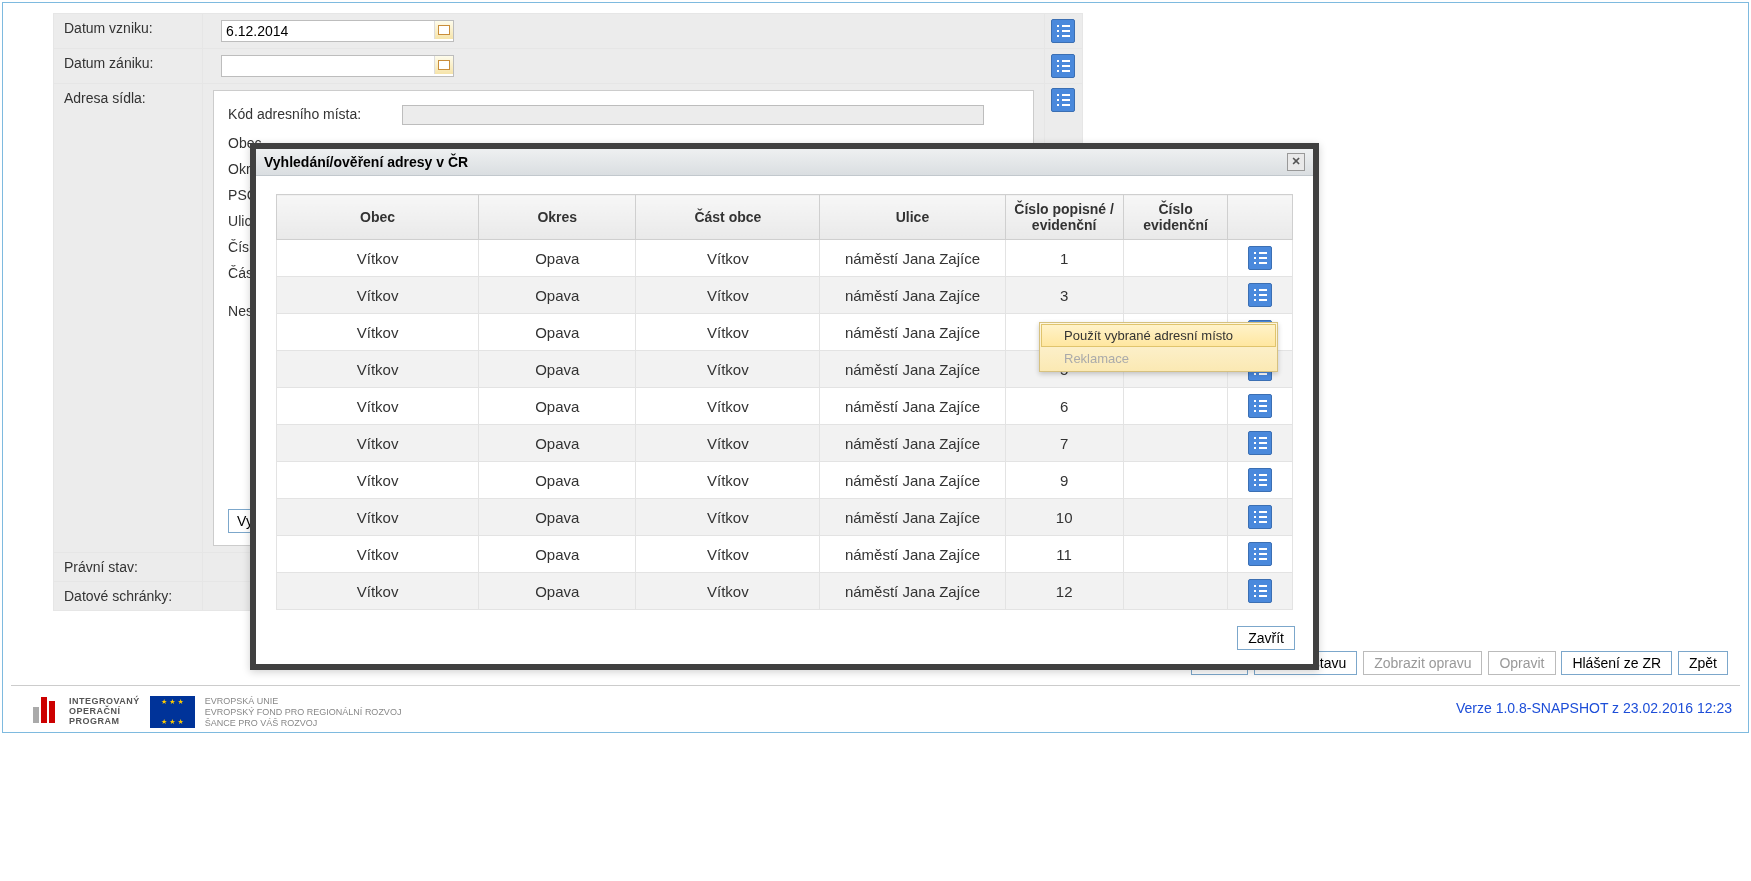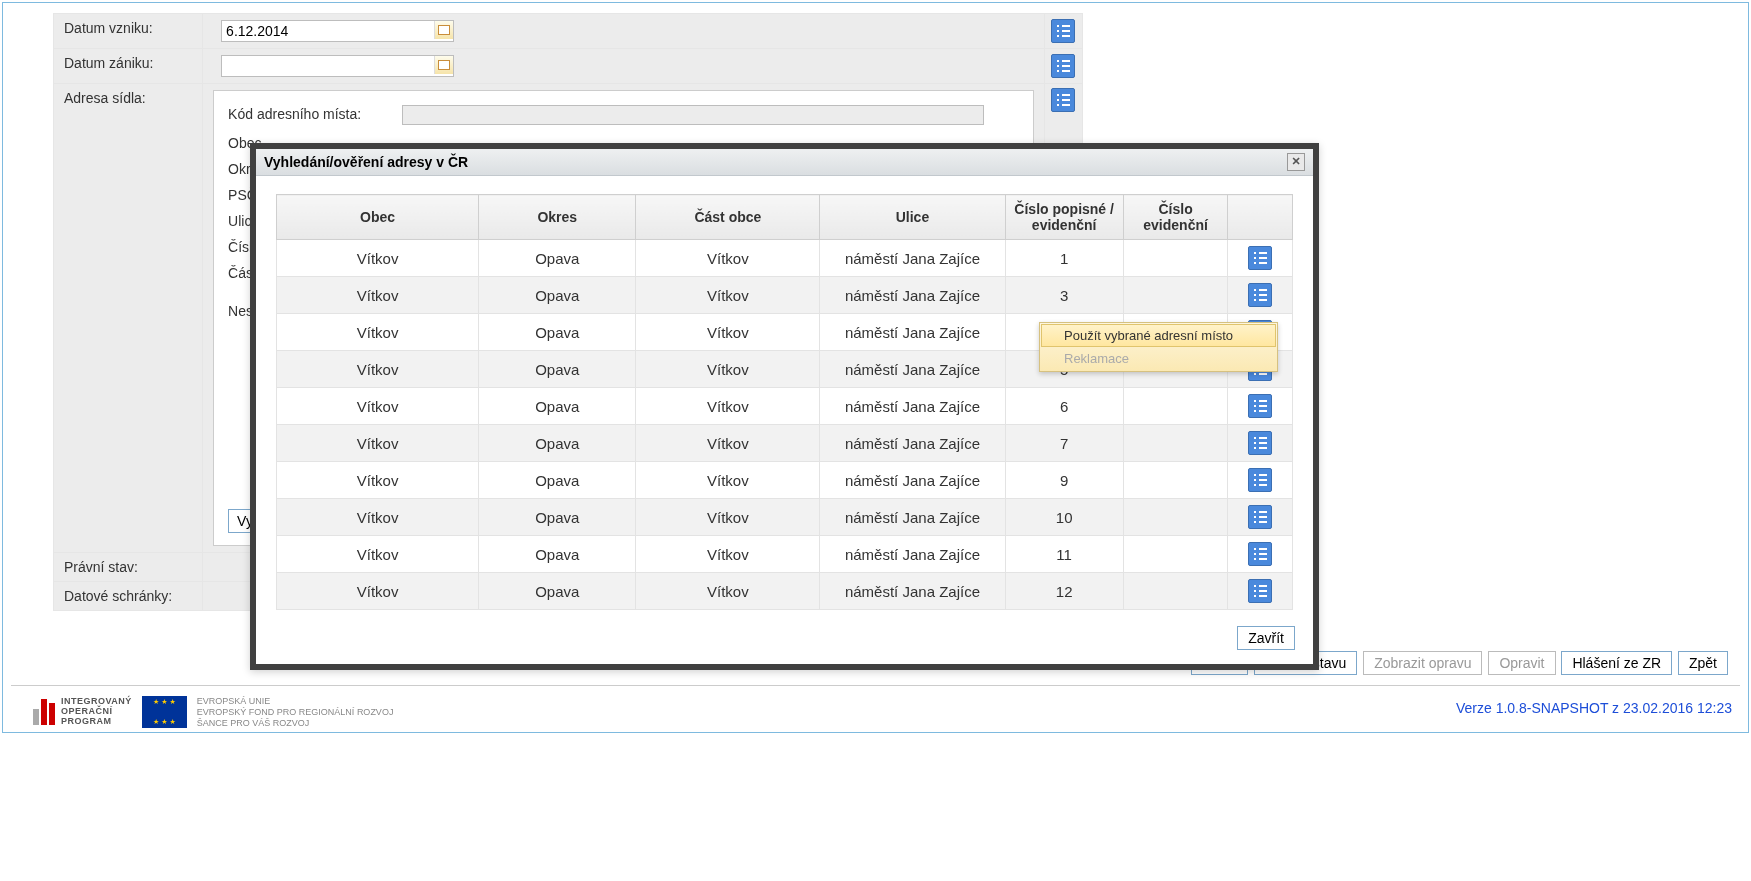--- a/index.html
+++ b/index.html
@@ -283,22 +283,22 @@
     align-items: flex-start;
     padding: 0 16px 0 30px;
   }
   .logos {
     display: flex;
     align-items: center;
     gap: 10px;
   }
   .iop-logo {
     display: flex;
-    align-items: center;
-    gap: 6px;
+    align-items: flex-start;
+    gap: 14px;
   }
   .iop-bars {
     display: flex;
     gap: 2px;
     align-items: flex-end;
   }
   .iop-bars span {
     display: block;
     width: 6px;
     background: #c00;

